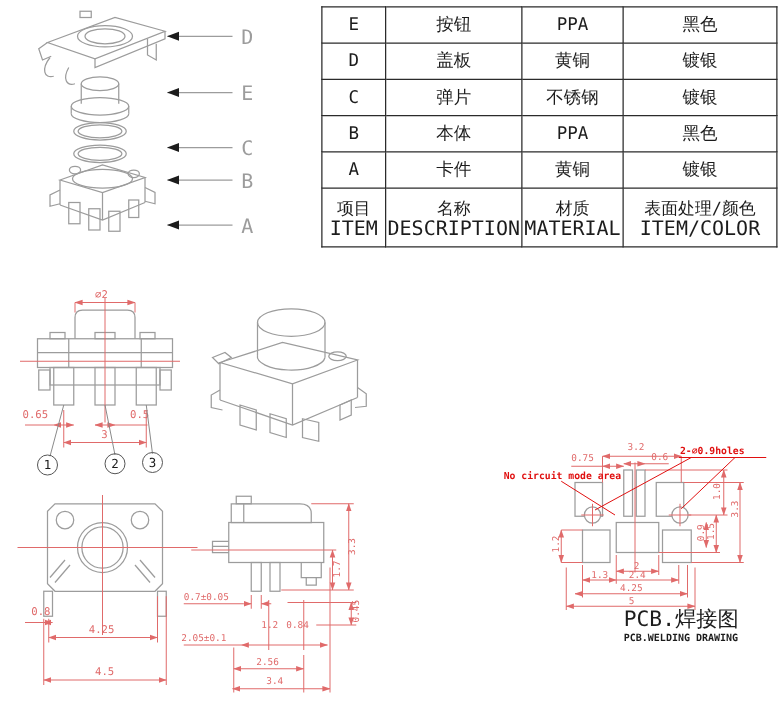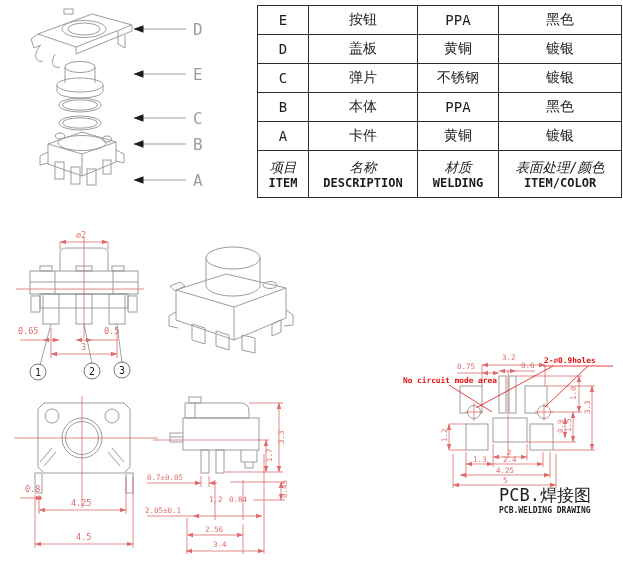--- a/index.html
+++ b/index.html
@@ -5,22 +5,22 @@
   html,body{margin:0;padding:0;background:#ffffff;}
   .sheet{position:relative;width:623px;height:569px;background:#fff;overflow:hidden;
          font-family:"DejaVu Sans Mono", monospace;}
   .abs{position:absolute;}
   
   table.parts{border-collapse:collapse;table-layout:fixed;width:364px;background:#fff;}
   table.parts td{border:1.6px solid #2b2b2b;text-align:center;vertical-align:middle;
                  color:#1c1c1c;padding:0;}
   table.parts tr.datarow td{height:28px;font-size:14px;}
   table.parts tr.headrow td{height:46px;}
-  .hzh{font-size:13.5px;line-height:17px;font-style:italic;}
-  .hen{font-size:12px;line-height:14px;font-weight:bold;}
+  .hzh{font-size:13.5px;line-height:17px;}
+  .hen{font-size:16px;line-height:14px;}
   svg text{font-family:"DejaVu Sans Mono", monospace;}
   .dimtxt{fill:#e06a6a;font-size:7.5px;}
   .dimtxt2{fill:#e06a6a;font-size:8.5px;}
   .notetxt{fill:#e01010;font-size:7.8px;font-weight:bold;}
   .partlbl{fill:#9c9c9c;font-size:16px;}
   .callout{fill:#1c1c1c;font-size:10px;}
 </style>
 </head>
 <body>
 
@@ -132,21 +132,21 @@
       <td>
         <div class="hzh">项目</div>
         <div class="hen">ITEM</div>
       </td>
       <td>
         <div class="hzh">名称</div>
         <div class="hen">DESCRIPTION</div>
       </td>
       <td>
         <div class="hzh">材质</div>
-        <div class="hen">WELDING</div>
+        <div class="hen">MATERIAL</div>
       </td>
       <td>
         <div class="hzh">表面处理/颜色</div>
         <div class="hen">ITEM/COLOR</div>
       </td>
     </tr>
   </tbody>
     </table>
 
   <svg class="abs" style="left:8px;top:226px" width="142" height="160" viewBox="0 0 142 160">

